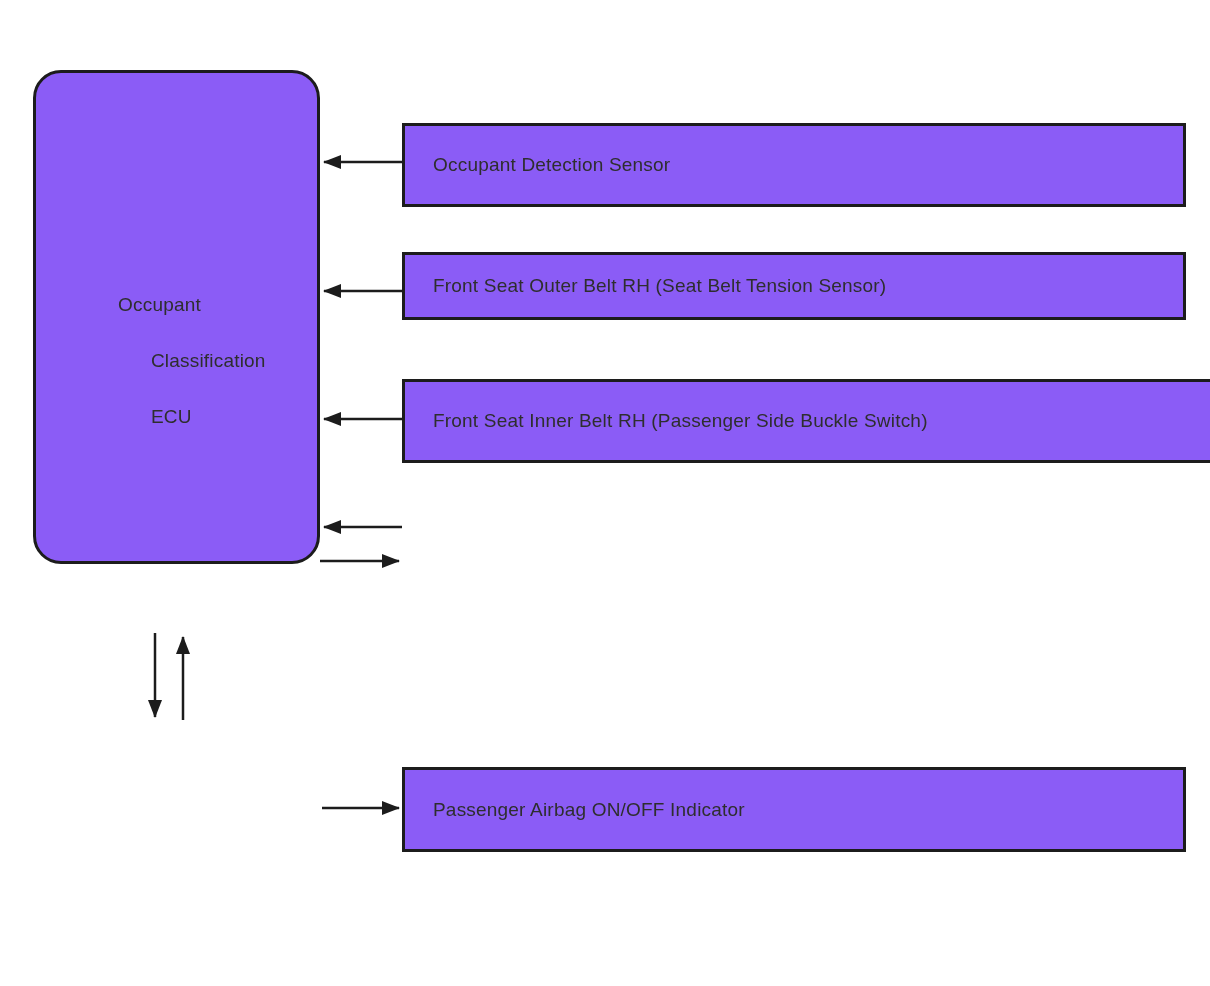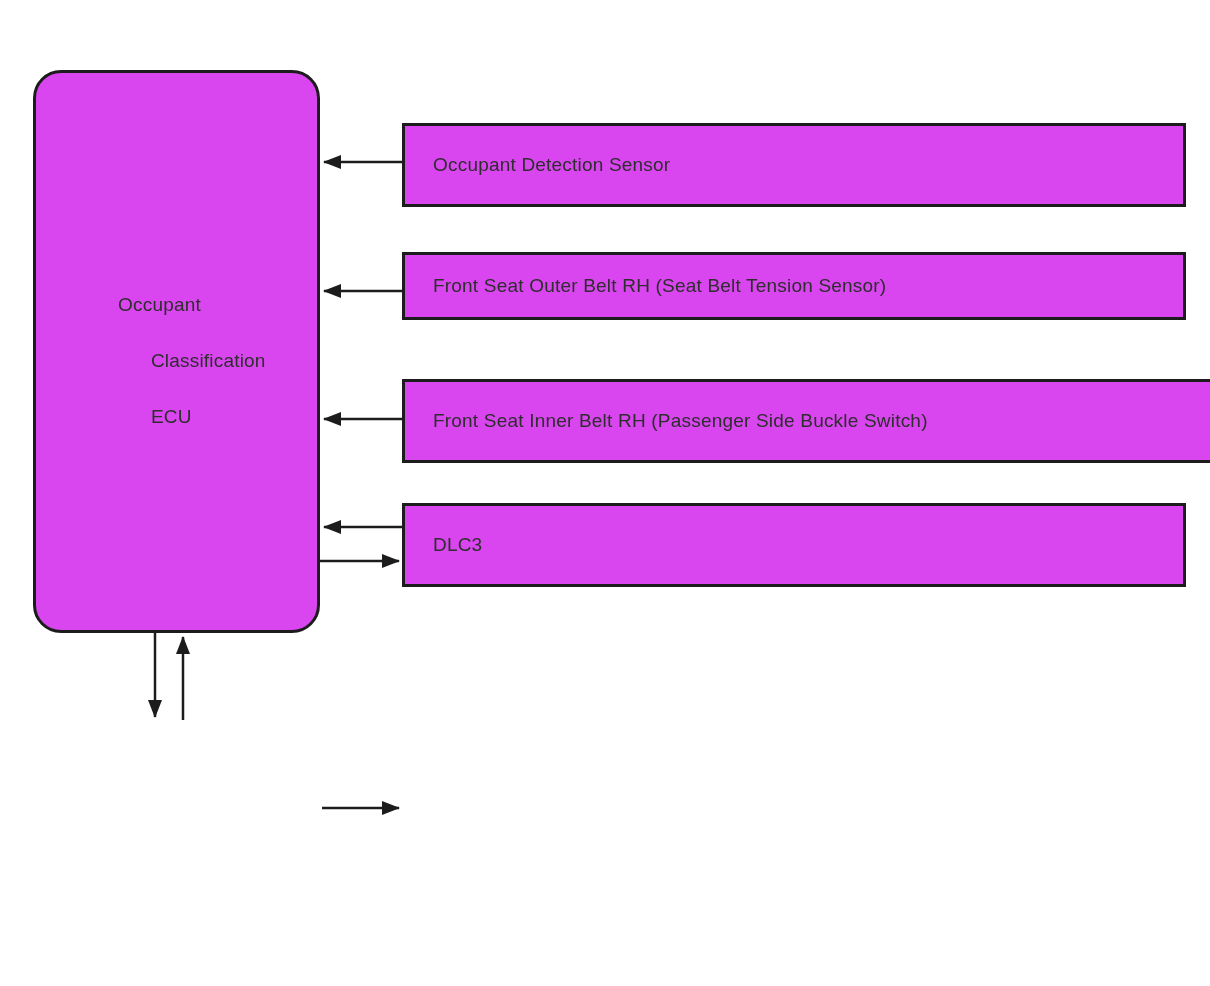--- a/index.html
+++ b/index.html
@@ -11,21 +11,21 @@
     position: relative;
     width: 1210px;
     height: 986px;
     background: #ffffff;
     font-family: "Liberation Sans", sans-serif;
     color: #2e2e2e;
     overflow: hidden;
   }
   .node {
     position: absolute;
-    background: #d946ef;
+    background: #8b5cf6;
     border: 3px solid #1c1c1c;
     box-sizing: border-box;
     display: flex;
     align-items: center;
     font-size: 19px;
     letter-spacing: 0.2px;
   }
   .rounded {
     border-radius: 28px;
   }
@@ -53,43 +53,43 @@
   #arrow-layer line {
     stroke: #1c1c1c;
     stroke-width: 2.5;
   }
 </style>
 </head>
 <body>
 
 <div id="canvas">
 
-  <div class="node rounded" style="left:33px; top:70px; width:287px; height:563px;">
+  <div class="node rounded" style="left:33px; top:70px; width:287px; height:494px;">
     <div class="ecu-label"><span>Occupant</span><br>
       <span>Classification</span><br>
       <span>ECU</span></div>
   </div>
 
 
   <div class="node" style="left:402px; top:123px; width:784px; height:84px;">
     <span class="rect-label">Occupant Detection Sensor</span>
   </div>
 
   <div class="node" style="left:402px; top:252px; width:784px; height:68px;">
     <span class="rect-label">Front Seat Outer Belt RH (Seat Belt Tension Sensor)</span>
   </div>
 
   <div class="node" style="left:402px; top:379px; width:840px; height:84px;">
     <span class="rect-label">Front Seat Inner Belt RH (Passenger Side Buckle Switch)</span>
   </div>
 
-  <div class="node" style="left:402px; top:503px; width:784px; height:84px;">
-    <span class="rect-label">DLC3</span>
+
+  <div class="node" style="left:402px; top:767px; width:784px; height:85px;">
+    <span class="rect-label">Passenger Airbag ON/OFF Indicator</span>
   </div>
-
 
   <svg id="arrow-layer" viewBox="0 0 1210 986" xmlns="http://www.w3.org/2000/svg">
     <defs>
       <marker id="arrowhead" markerUnits="userSpaceOnUse" markerWidth="18" markerHeight="14" refX="17" refY="7" orient="auto">
         <path d="M0,0 L18,7 L0,14 Z" fill="#1c1c1c"></path>
       </marker>
     </defs>
     <line x1="402" y1="162" x2="324" y2="162" marker-end="url(#arrowhead)"></line>
     <line x1="402" y1="291" x2="324" y2="291" marker-end="url(#arrowhead)"></line>
     <line x1="402" y1="419" x2="324" y2="419" marker-end="url(#arrowhead)"></line>

